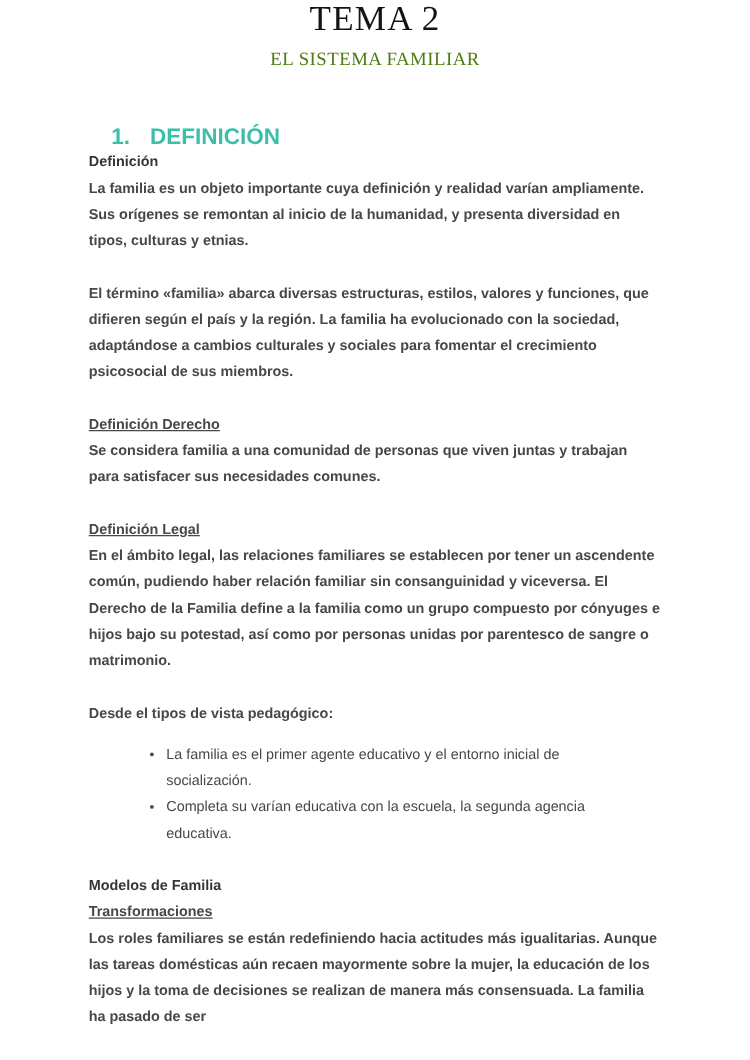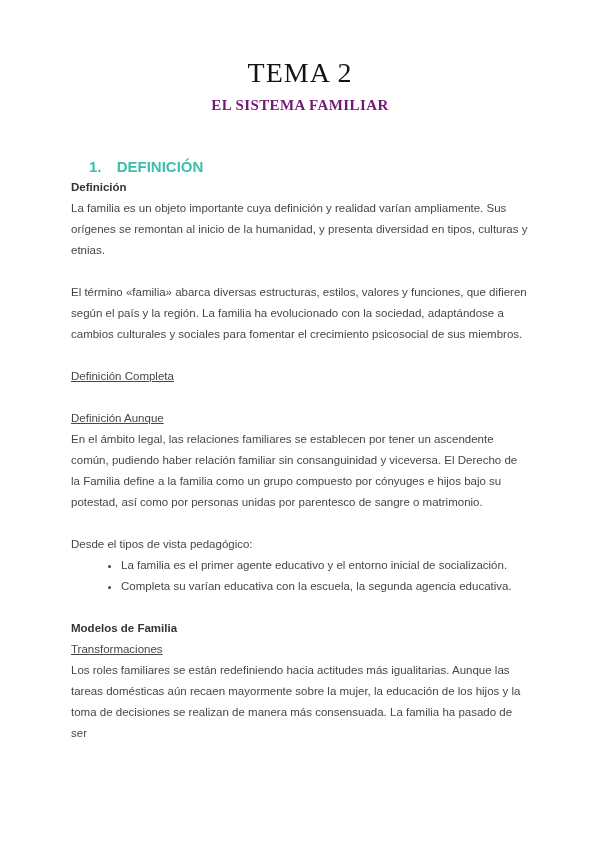--- a/index.html
+++ b/index.html
@@ -16,67 +16,67 @@
   }
 
   .doc-title {
     font-family: "Liberation Serif", serif;
     font-weight: 400;
     font-size: 28px;
     letter-spacing: 1px;
     color: #141414;
     text-align: center;
     margin: 0;
-    padding-top: 57px;
   }
 
   .doc-subtitle {
     font-family: "Liberation Serif", serif;
-    font-weight: 700;
+    font-weight: 400;
     font-size: 15px;
     letter-spacing: 0.4px;
-    color: #701a75;
+    color: #4d7c0f;
     text-align: center;
     margin: 8px 0 0 0;
   }
 
   .content {
     padding: 0 71px;
   }
 
   .section-heading {
     margin: 42px 0 0 18px;
-    font-size: 15px;
+    font-size: 18px;
     font-weight: bold;
     color: #3bbfab;
     line-height: 21px;
   }
   .sec-num { margin-right: 11px; }
 
   .block { margin: 0 0 21px 0; }
   .block:last-child { margin-bottom: 0; }
 
   p {
     margin: 0;
     font-size: 11.5px;
     line-height: 21px;
     color: #474747;
+    font-weight: bold;
   }
 
   .h-bold {
     font-weight: bold;
     color: #353535;
   }
 
   .h-underline {
     text-decoration: underline;
   }
 
   ul.bullets {
-    margin: 0;
+    margin: 12px;
     padding-left: 50px;
   }
   ul.bullets li {
     font-size: 11.5px;
     line-height: 21px;
     color: #474747;
   }
 </style>
 </head>
 <body>
@@ -96,25 +96,26 @@
     <div class="block">
       <p class="h-bold">Definición</p>
       <p class="para">La familia es un objeto importante cuya definición y realidad varían ampliamente. Sus orígenes se remontan al inicio de la humanidad, y presenta diversidad en tipos, culturas y etnias.</p>
     </div>
 
     <div class="block">
       <p class="para">El término «familia» abarca diversas estructuras, estilos, valores y funciones, que difieren según el país y la región. La familia ha evolucionado con la sociedad, adaptándose a cambios culturales y sociales para fomentar el crecimiento psicosocial de sus miembros.</p>
     </div>
 
     <div class="block">
-      <p class="h-underline">Definición Completa</p>
+      <p class="h-underline">Definición Derecho</p>
+      <p class="para">Se considera familia a una comunidad de personas que viven juntas y trabajan para satisfacer sus necesidades comunes.</p>
     </div>
 
     <div class="block">
-      <p class="h-underline">Definición Aunque</p>
+      <p class="h-underline">Definición Legal</p>
       <p class="para">En el ámbito legal, las relaciones familiares se establecen por tener un ascendente común, pudiendo haber relación familiar sin consanguinidad y viceversa. El Derecho de la Familia define a la familia como un grupo compuesto por cónyuges e hijos bajo su potestad, así como por personas unidas por parentesco de sangre o matrimonio.</p>
     </div>
 
     <div class="block">
       <p class="para">Desde el tipos de vista pedagógico:</p>
       <ul class="bullets">
         <li>La familia es el primer agente educativo y el entorno inicial de socialización.</li>
         <li>Completa su varían educativa con la escuela, la segunda agencia educativa.</li>
       </ul>
     </div>

